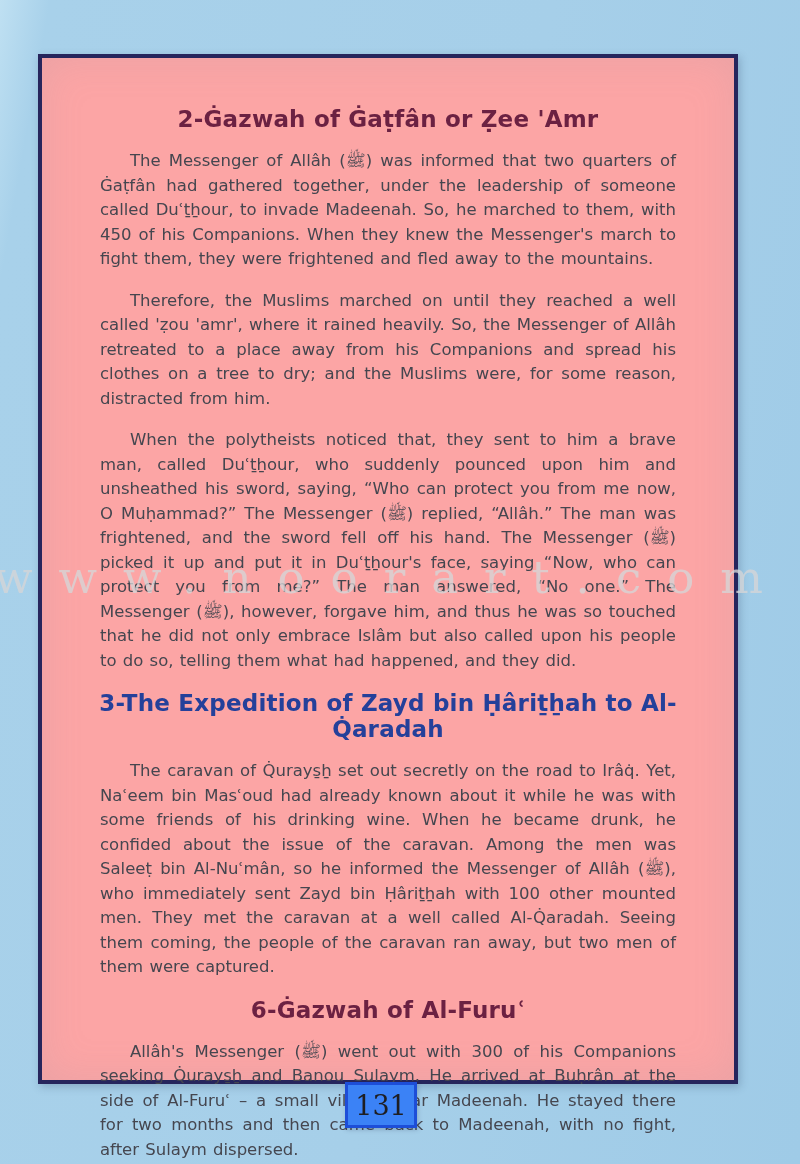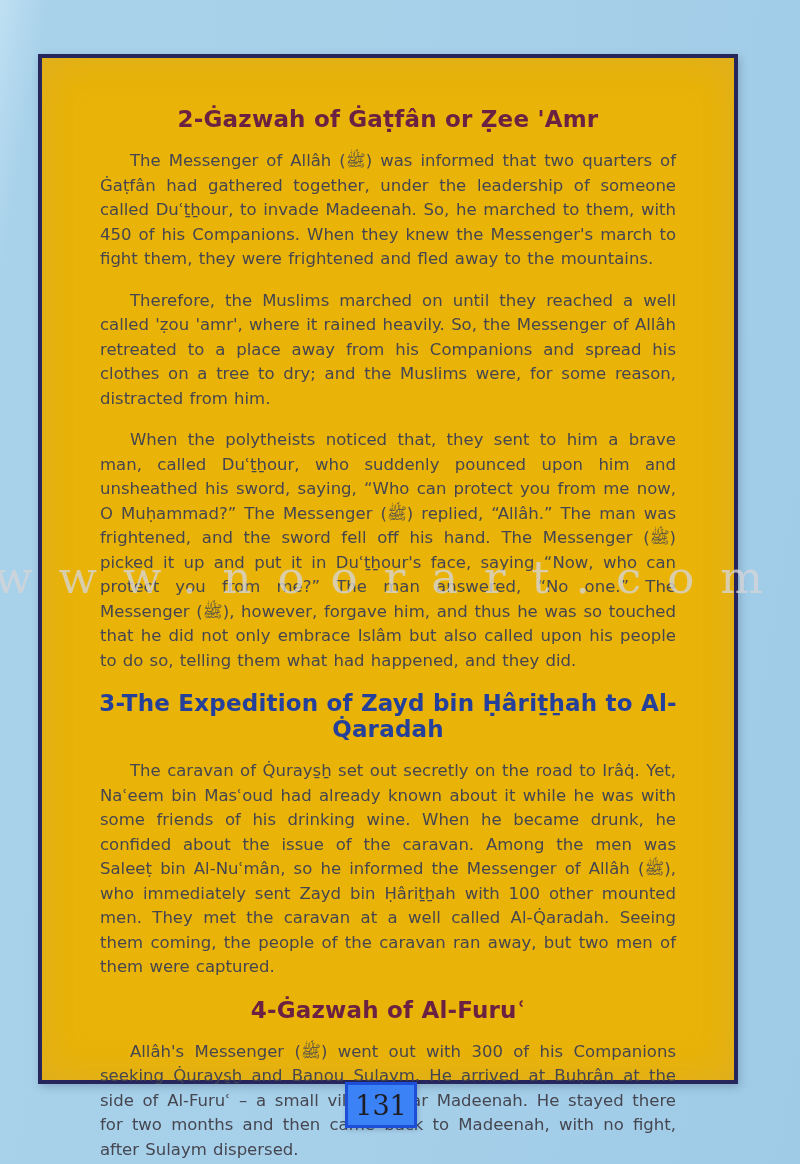--- a/index.html
+++ b/index.html
@@ -9,21 +9,21 @@
     overflow: hidden;
     background: linear-gradient(100deg, #bfe0f2 0%, #a8d1ea 5%, #a6cfe9 55%, #9fcbe7 100%);
     font-family: "DejaVu Sans", sans-serif;
   }
 
   .book-page {
     position: absolute;
     left: 38px; top: 54px;
     width: 700px; height: 1030px;
     box-sizing: border-box;
-    background: #eab308;
+    background: #fca5a5;
     border: 4px solid #26255c;
     padding: 38px 42px 0 42px;
     box-shadow: 2px 3px 8px rgba(40,60,90,0.25), inset 0 0 40px rgba(150,150,165,0.18);
     z-index: 1;
   }
 
   .section-heading {
     font-size: 23px;
     font-weight: bold;
     text-align: center;
@@ -85,21 +85,21 @@
   <p class="body-para">The Messenger of Allâh (ﷺ) was informed that two quarters of Ġaṭfân had gathered together, under the leadership of someone called Duʿṯẖour, to invade Madeenah. So, he marched to them, with 450 of his Companions. When they knew the Messenger's march to fight them, they were frightened and fled away to the mountains.</p>
 
   <p class="body-para">Therefore, the Muslims marched on until they reached a well called 'ẓou 'amr', where it rained heavily. So, the Messenger of Allâh retreated to a place away from his Companions and spread his clothes on a tree to dry; and the Muslims were, for some reason, distracted from him.</p>
 
   <p class="body-para">When the polytheists noticed that, they sent to him a brave man, called Duʿṯẖour, who suddenly pounced upon him and unsheathed his sword, saying, “Who can protect you from me now, O Muḥammad?” The Messenger (ﷺ) replied, “Allâh.” The man was frightened, and the sword fell off his hand. The Messenger (ﷺ) picked it up and put it in Duʿṯẖour's face, saying “Now, who can protect you from me?” The man answered, “No one.” The Messenger (ﷺ), however, forgave him, and thus he was so touched that he did not only embrace Islâm but also called upon his people to do so, telling them what had happened, and they did.</p>
 
   <h2 class="section-heading later" style="color: rgb(36, 64, 154);">3-The Expedition of Zayd bin Ḥâriṯẖah to Al-Q̇aradah</h2>
 
   <p class="body-para">The caravan of Q̇urays̱ẖ set out secretly on the road to Irâq̇. Yet, Naʿeem bin Masʿoud had already known about it while he was with some friends of his drinking wine. When he became drunk, he confided about the issue of the caravan. Among the men was Saleeṭ bin Al-Nuʿmân, so he informed the Messenger of Allâh (ﷺ), who immediately sent Zayd bin Ḥâriṯẖah with 100 other mounted men. They met the caravan at a well called Al-Q̇aradah. Seeing them coming, the people of the caravan ran away, but two men of them were captured.</p>
 
-  <h2 class="section-heading later" style="color: rgb(107, 33, 66);">4-Ġazwah of Al-Furuʿ</h2>
+  <h2 class="section-heading later" style="color: rgb(107, 33, 66);">6-Ġazwah of Al-Furuʿ</h2>
 
   <p class="body-para">Allâh's Messenger (ﷺ) went out with 300 of his Companions seeking Q̇urays̱ẖ and Banou Sulaym. He arrived at Buḥrân at the side of Al-Furuʿ – a small village near Madeenah. He stayed there for two months and then came back to Madeenah, with no fight, after Sulaym dispersed.</p>
 
 </main>
 
 <div class="watermark">www.noorart.com</div>
 
 <div class="page-number-box">
   <span class="page-number">131</span>
 </div>

